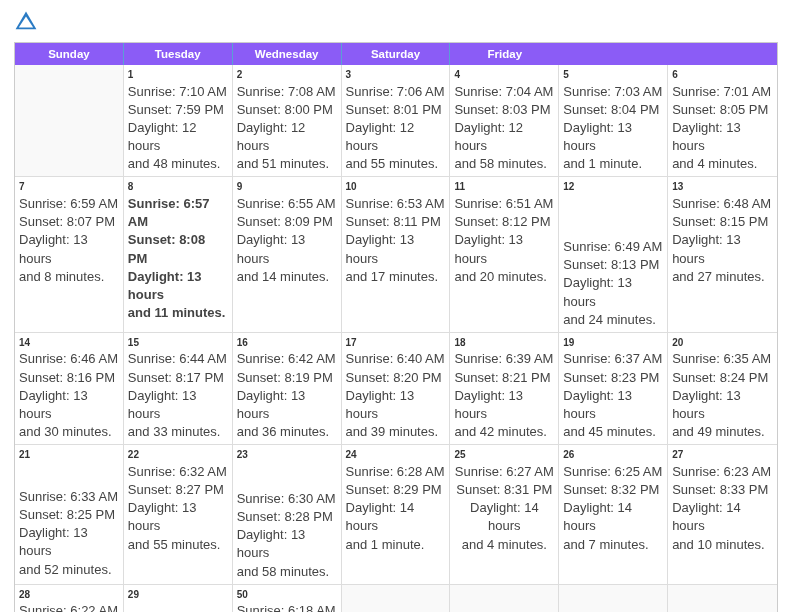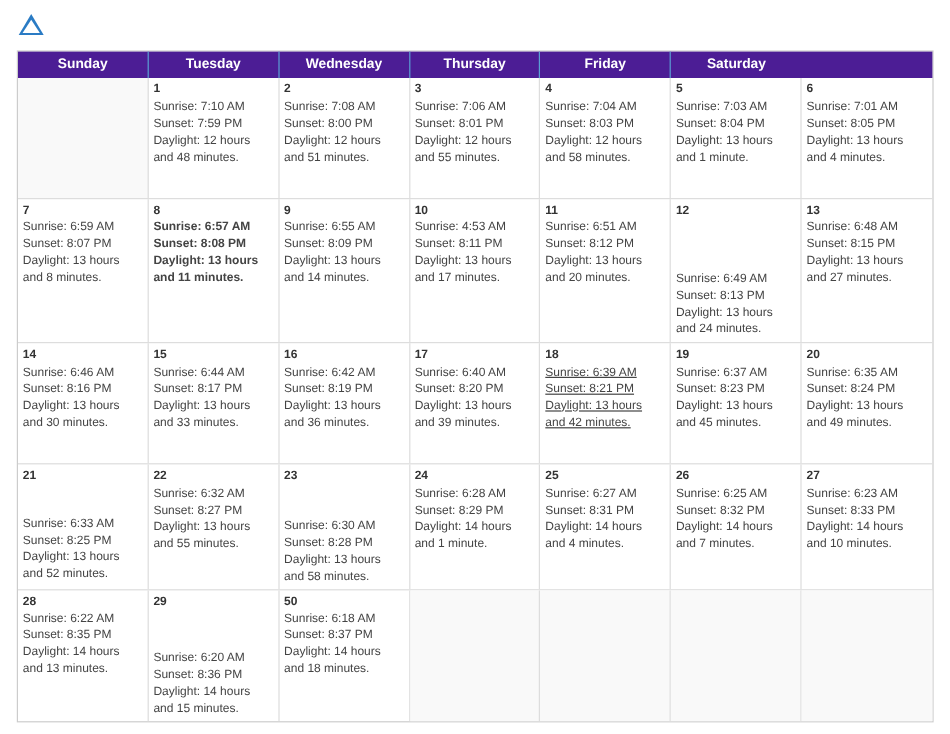--- a/index.html
+++ b/index.html
@@ -59,21 +59,21 @@
     }
     .calendar {
       flex: 1;
       display: flex;
       flex-direction: column;
       border: 1px solid #ccc;
     }
     .cal-header-row {
       display: grid;
       grid-template-columns: repeat(7, 1fr);
-      background: #4c1d95;
+      background: #8b5cf6;
     }
     .cal-header-cell {
       color: #fff;
       font-weight: bold;
       font-size: 11.5px;
       text-align: center;
       padding: 5px 2px;
       border-right: 1px solid #5a9fd4;
     }
     .cal-header-cell:last-child { border-right: none; }
@@ -100,21 +100,21 @@
     .cal-cell:last-child { border-right: none; }
     .cal-cell.empty { background: #f9f9f9; }
     .day-num {
       font-size: 10px;
       font-weight: bold;
       color: #333;
       display: block;
       margin-bottom: 1px;
     }
     .cell-info {
-      font-size: 10px;
+      font-size: 13px;
       color: #444;
       line-height: 1.4;
     }
   </style>
 </head>
 <body>
 
 <div class="page">
   <div class="header">
     <div class="logo">
@@ -131,23 +131,22 @@
       <div class="title-main"></div>
       <div class="title-sub"></div>
     </div>
   </div>
 
   <div class="calendar">
     <div class="cal-header-row">
     <div class="cal-header-cell">Sunday</div>
         <div class="cal-header-cell">Tuesday</div>
         <div class="cal-header-cell">Wednesday</div>
-        <div class="cal-header-cell">Thursday</div>
+        <div class="cal-header-cell">Saturday</div>
         <div class="cal-header-cell">Friday</div>
-        <div class="cal-header-cell">Saturday</div>
       </div>
     <div class="cal-body">
     <div class="cal-row">
           <div class="cal-cell empty"></div>
           <div class="cal-cell">
             <span class="day-num">1</span>
             <div class="cell-info" style="white-space: pre-line;">Sunrise: 7:10 AM
 Sunset: 7:59 PM
 Daylight: 12 hours
 and 48 minutes.</div>
@@ -205,21 +204,21 @@
           </div>
           <div class="cal-cell">
             <span class="day-num">9</span>
             <div class="cell-info" style="white-space: pre-line;">Sunrise: 6:55 AM
 Sunset: 8:09 PM
 Daylight: 13 hours
 and 14 minutes.</div>
           </div>
           <div class="cal-cell">
             <span class="day-num">10</span>
-            <div class="cell-info" style="white-space: pre-line;">Sunrise: 4:53 AM
+            <div class="cell-info" style="white-space: pre-line;">Sunrise: 6:53 AM
 Sunset: 8:11 PM
 Daylight: 13 hours
 and 17 minutes.</div>
           </div>
           <div class="cal-cell">
             <span class="day-num">11</span>
             <div class="cell-info" style="white-space: pre-line;">Sunrise: 6:51 AM
 Sunset: 8:12 PM
 Daylight: 13 hours
 and 20 minutes.</div>
@@ -263,21 +262,21 @@
           </div>
           <div class="cal-cell">
             <span class="day-num">17</span>
             <div class="cell-info" style="white-space: pre-line;">Sunrise: 6:40 AM
 Sunset: 8:20 PM
 Daylight: 13 hours
 and 39 minutes.</div>
           </div>
           <div class="cal-cell">
             <span class="day-num">18</span>
-            <div class="cell-info" style="white-space: pre-line; text-decoration: underline;">Sunrise: 6:39 AM
+            <div class="cell-info" style="white-space: pre-line;">Sunrise: 6:39 AM
 Sunset: 8:21 PM
 Daylight: 13 hours
 and 42 minutes.</div>
           </div>
           <div class="cal-cell">
             <span class="day-num">19</span>
             <div class="cell-info" style="white-space: pre-line;">Sunrise: 6:37 AM
 Sunset: 8:23 PM
 Daylight: 13 hours
 and 45 minutes.</div>
@@ -314,21 +313,21 @@
           </div>
           <div class="cal-cell">
             <span class="day-num">24</span>
             <div class="cell-info" style="white-space: pre-line;">Sunrise: 6:28 AM
 Sunset: 8:29 PM
 Daylight: 14 hours
 and 1 minute.</div>
           </div>
           <div class="cal-cell">
             <span class="day-num">25</span>
-            <div class="cell-info" style="white-space: pre-line;">Sunrise: 6:27 AM
+            <div class="cell-info" style="white-space: pre-line; text-align: center;">Sunrise: 6:27 AM
 Sunset: 8:31 PM
 Daylight: 14 hours
 and 4 minutes.</div>
           </div>
           <div class="cal-cell">
             <span class="day-num">26</span>
             <div class="cell-info" style="white-space: pre-line;">Sunrise: 6:25 AM
 Sunset: 8:32 PM
 Daylight: 14 hours
 and 7 minutes.</div>

